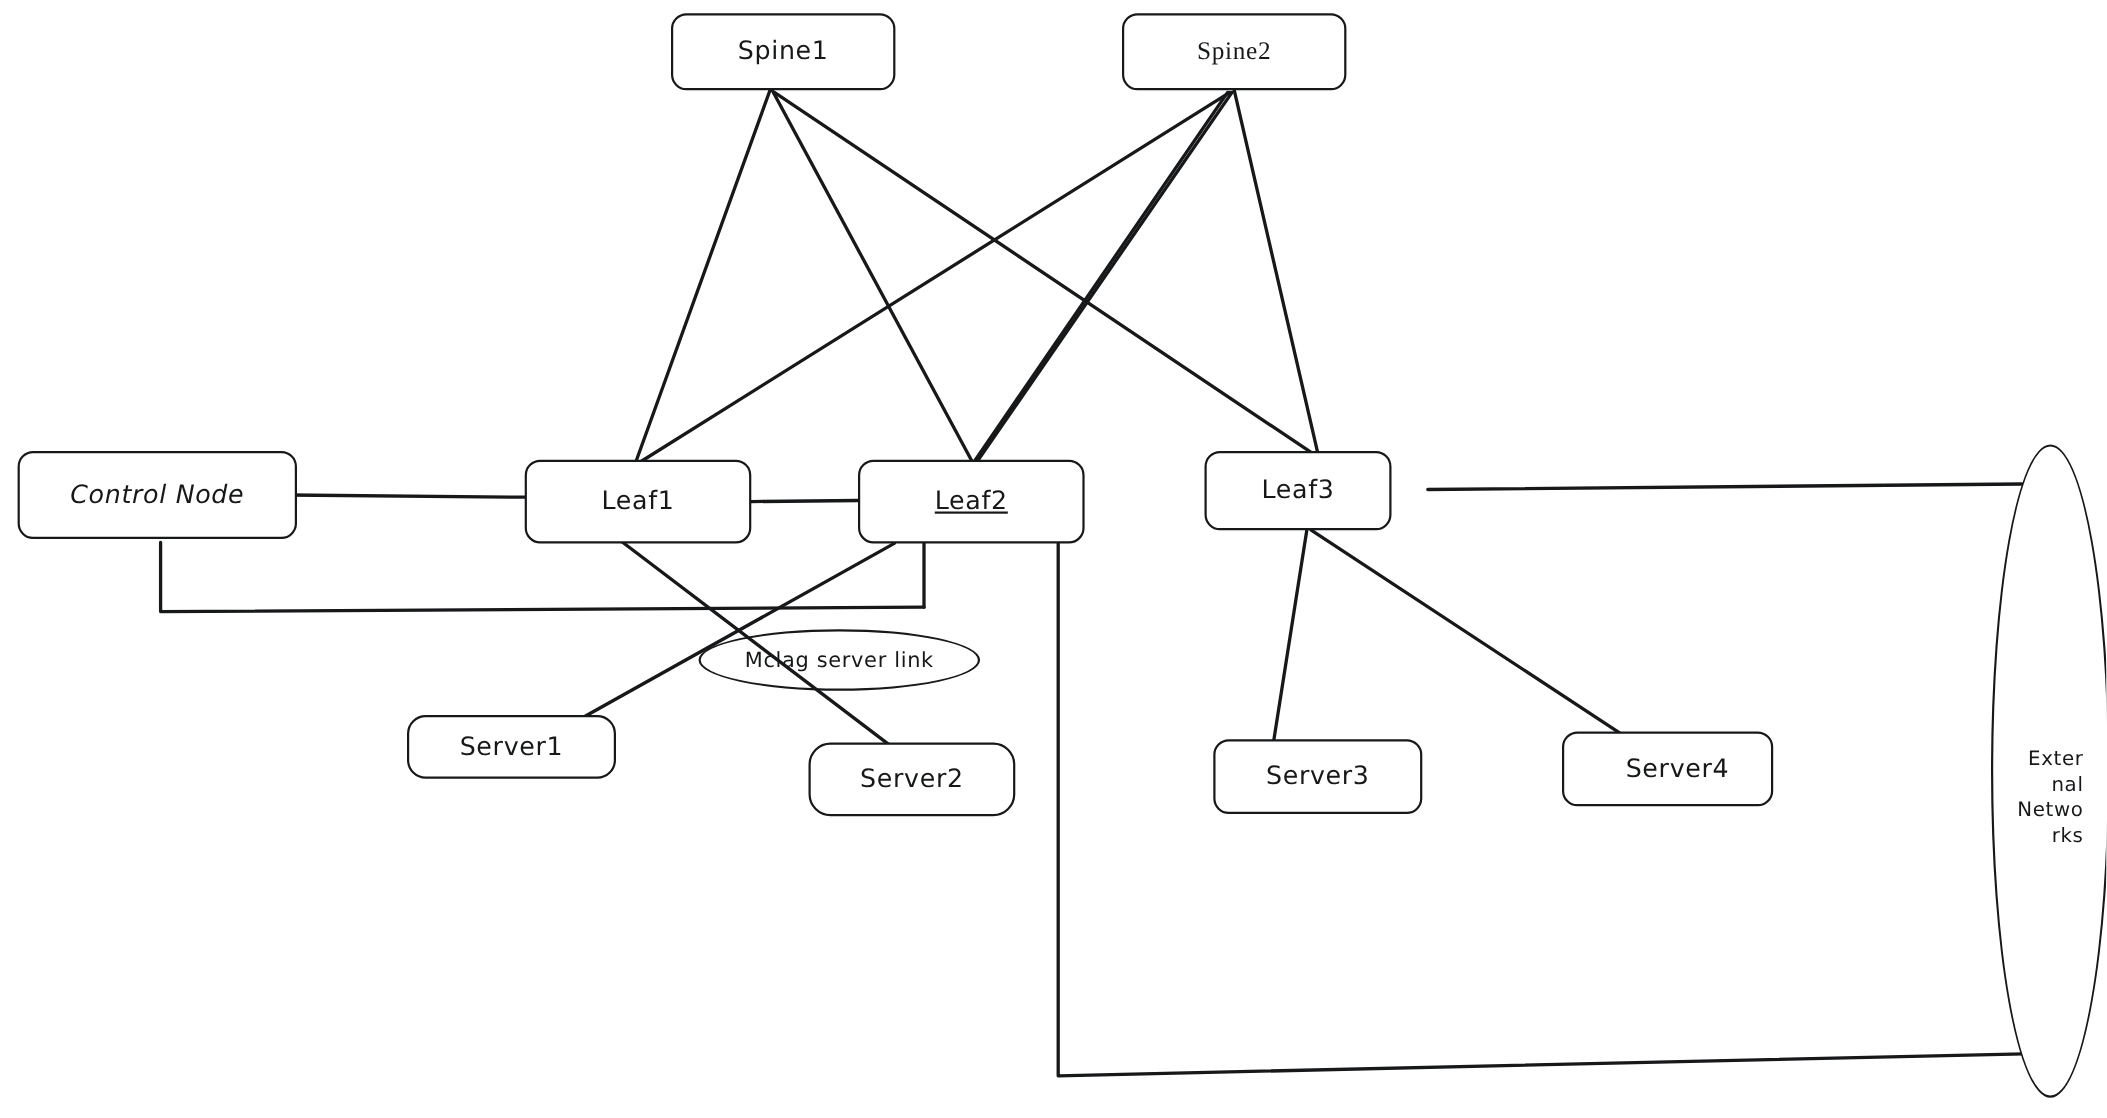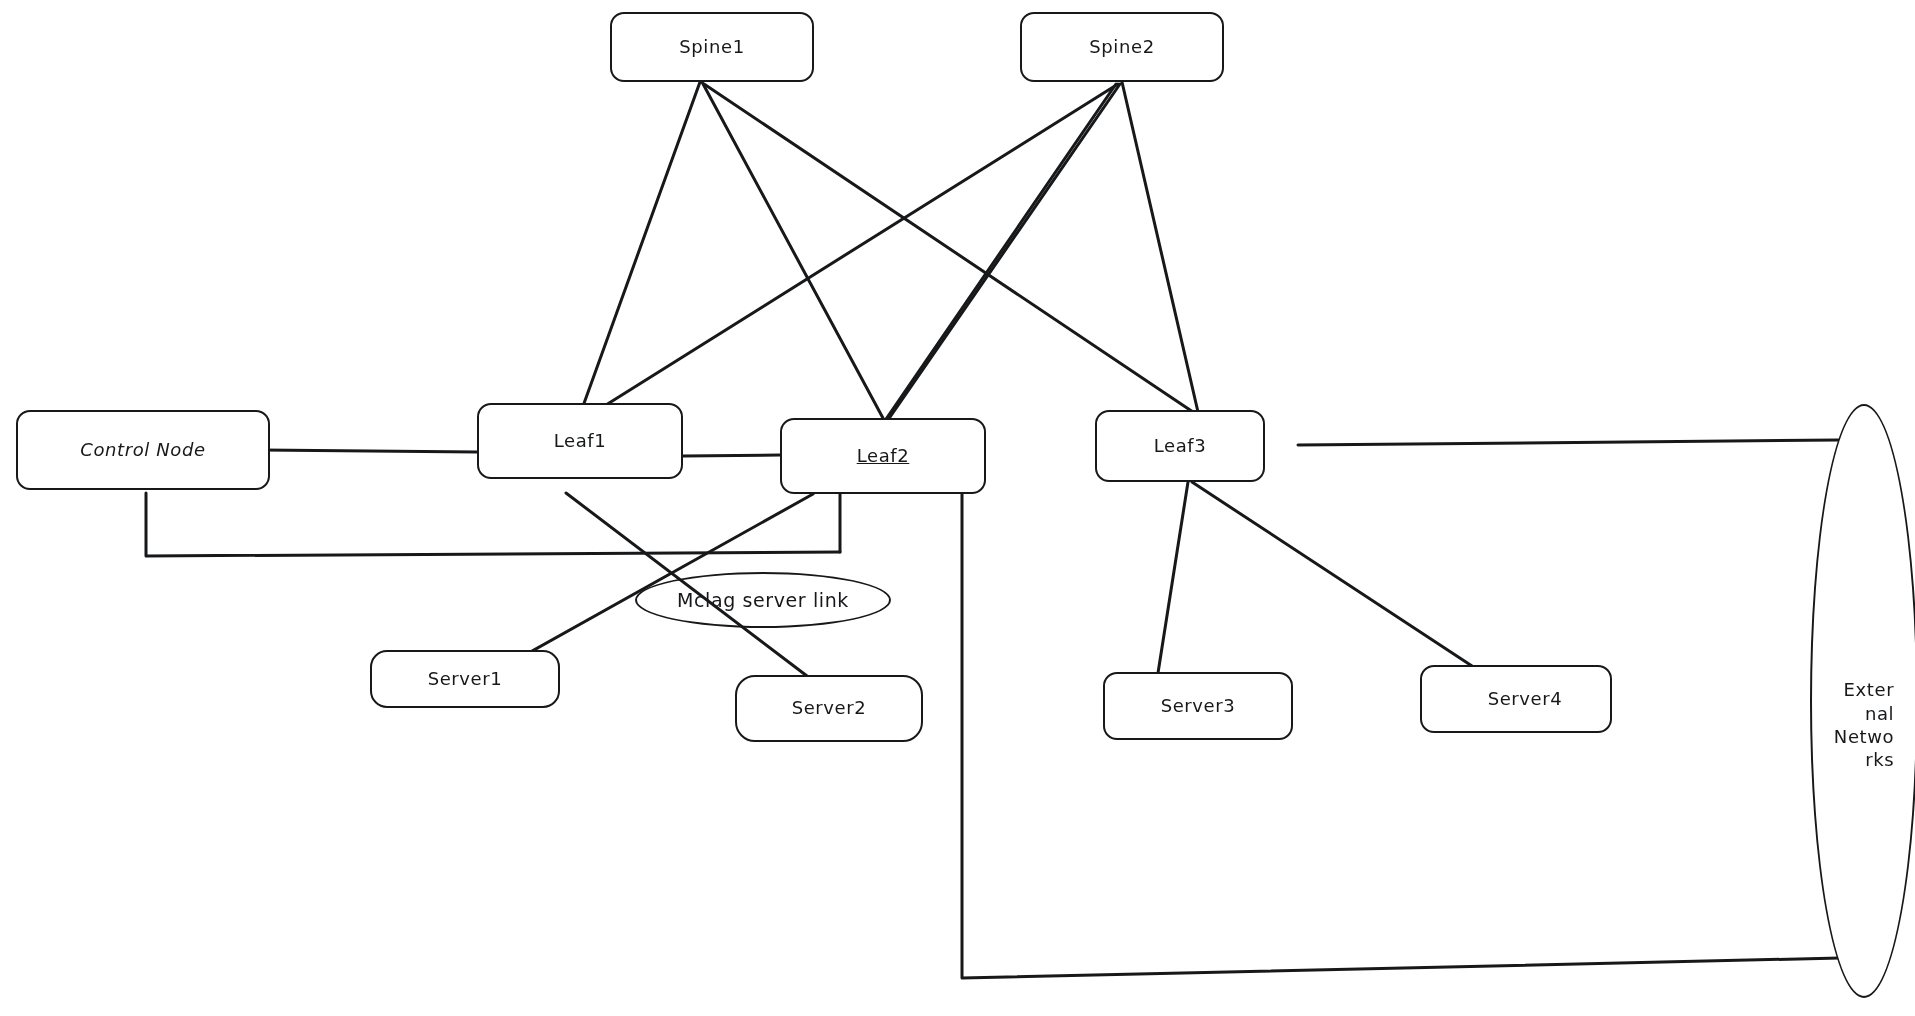--- a/index.html
+++ b/index.html
@@ -28,21 +28,21 @@
     box-sizing: border-box;
     border: 2.4px solid #17181a;
     border-radius: 14px;
     background: #ffffff;
     display: flex;
     align-items: center;
     justify-content: center;
     text-align: center;
     color: #17181a;
     font-family: "DejaVu Sans", sans-serif;
-    font-size: 18px;
+    font-size: 23px;
     letter-spacing: 0.6px;
     z-index: 5;
   }
   .node-label {
     display: block;
     line-height: 1.15;
     white-space: pre;
   }
   .ellipse-node {
     position: absolute;
@@ -93,27 +93,27 @@
         <path d="M 1188,482 L 1158,673" stroke-width="3" fill="none"></path>
         <path d="M 1192,482 L 1472,666" stroke-width="3" fill="none"></path>
         <path d="M 1298,445 L 1838,440" stroke-width="3" fill="none"></path>
       </g>
   </svg>
 
   <div id="nodes">
       <div class="node" style="left: 610px; top: 12px; width: 204px; height: 70px;">
         <span class="node-label">Spine1</span>
       </div>
-      <div class="node" style="left: 1020px; top: 12px; width: 204px; height: 70px;">
+      <div class="node" style="left: 1020px; top: 12px; width: 204px; height: 70px; font-family: Liberation Serif, serif;">
         <span class="node-label">Spine2</span>
       </div>
       <div class="node" style="left: 16px; top: 410px; width: 254px; height: 80px; font-style: italic;">
         <span class="node-label">Control Node</span>
       </div>
-      <div class="node" style="left: 477px; top: 403px; width: 206px; height: 76px;">
+      <div class="node" style="left: 477px; top: 418px; width: 206px; height: 76px;">
         <span class="node-label">Leaf1</span>
       </div>
       <div class="node" style="left: 780px; top: 418px; width: 206px; height: 76px; text-decoration: underline;">
         <span class="node-label">Leaf2</span>
       </div>
       <div class="node" style="left: 1095px; top: 410px; width: 170px; height: 72px;">
         <span class="node-label">Leaf3</span>
       </div>
       <div class="node" style="left: 370px; top: 650px; width: 190px; height: 58px; border-radius: 17px;">
         <span class="node-label">Server1</span>

